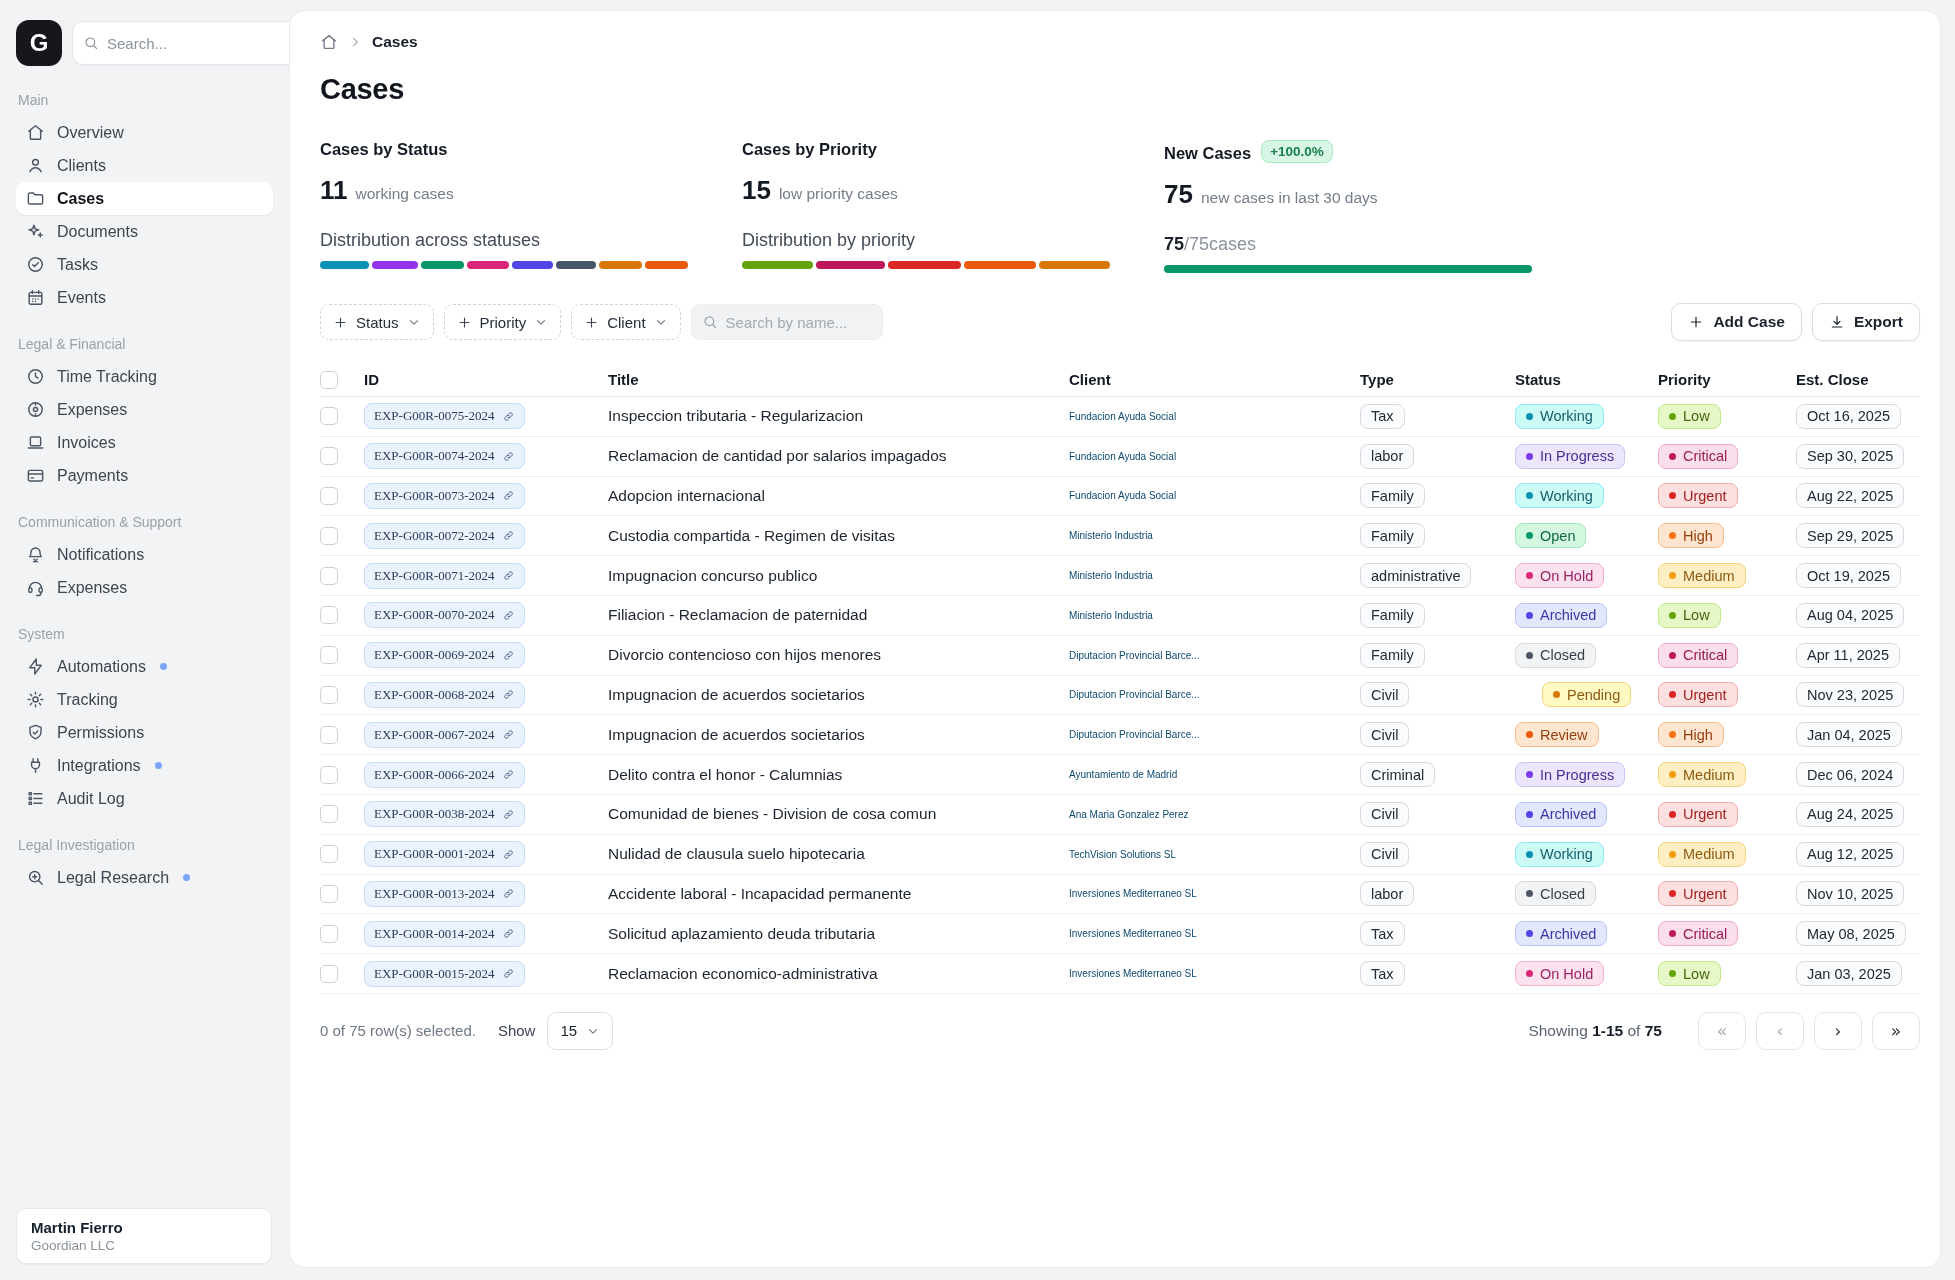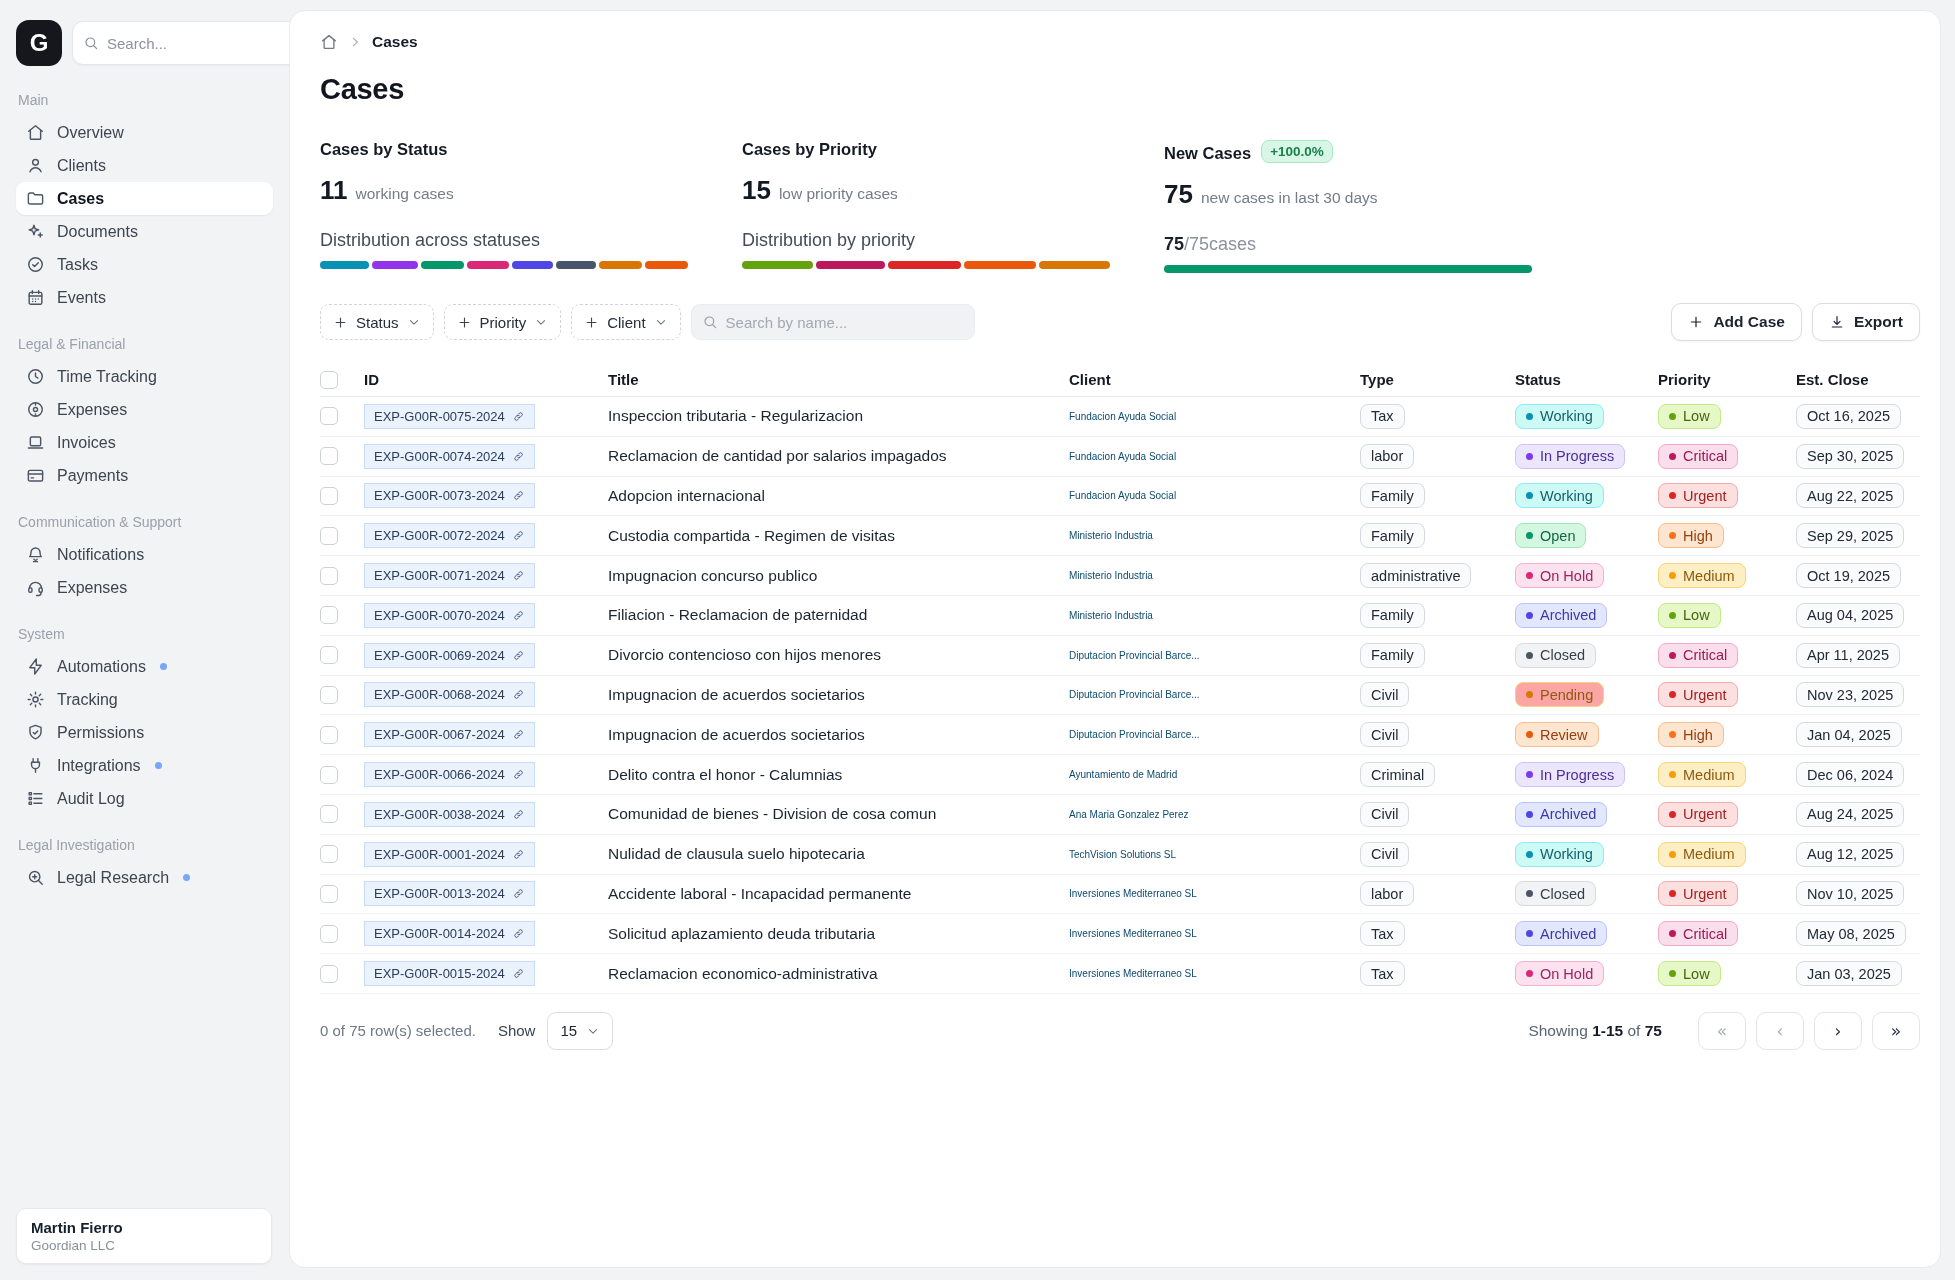--- a/index.html
+++ b/index.html
@@ -53,38 +53,38 @@
   .bar-label .muted { color:#8b929d; }
   .seg-bar { margin-top:10px; width:368px; height:8px; display:flex; gap:3px; }
   .seg { height:8px; border-radius:4px; }
   .full-bar { margin-top:10px; width:368px; height:8px; border-radius:4px; }
 
   
   .toolbar { display:flex; align-items:center; margin-top:30px; }
   .filter-btn { display:flex; align-items:center; gap:8px; height:36px; padding:0 12px; border:1.5px dashed #cfd4da; border-radius:9px; background:transparent; color:#262e3a; font-size:15px; margin-right:10px; cursor:pointer; font-family:"Liberation Sans", sans-serif; }
   .filter-btn .mini-ic { width:15px; height:15px; display:flex; color:#3c4550; }
   .filter-btn .mini-chev { width:14px; height:14px; display:flex; color:#6b7380; }
-  .toolbar-search { width:284px; height:36px; background:#f1f2f4; border:1px solid #ebedf0; border-radius:9px; display:flex; align-items:center; gap:8px; padding:0 10px; }
+  .toolbar-search { width:192px; height:36px; background:#f1f2f4; border:1px solid #ebedf0; border-radius:9px; display:flex; align-items:center; gap:8px; padding:0 10px; }
   .toolbar-search .mini-ic { width:16px; height:16px; display:flex; color:#9aa1ab; }
   .toolbar-search input { border:none; outline:none; background:transparent; flex:1; min-width:0; font-size:15px; color:#3b4350; font-family:"Liberation Sans", sans-serif; }
   .toolbar-search input::placeholder { color:#a2a9b3; }
   .toolbar-spacer { flex:1; }
   .action-btn { display:flex; align-items:center; gap:9px; height:38px; padding:0 16px; background:#fff; border:1px solid #dadde2; border-radius:10px; font-size:15.5px; font-weight:bold; color:#1b232f; margin-left:10px; cursor:pointer; box-shadow:0 1px 2px rgba(16,24,40,.05); font-family:"Liberation Sans", sans-serif; }
   .action-btn .mini-ic { width:16px; height:16px; display:flex; color:#1b232f; }
 
   
   .tbl { margin-top:22px; }
   .trow { display:grid; grid-template-columns:44px 244px 461px 291px 155px 143px 138px 1fr; align-items:center; border-bottom:1px solid #eef0f3; }
   .trow.head { height:34px; border-bottom:1px solid #e7eaee; }
   .trow.body { height:39.8px; }
   .th { font-size:15px; font-weight:bold; color:#141a24; }
   .cell-title { font-size:15.5px; color:#1c242f; padding-right:14px; white-space:nowrap; overflow:hidden; }
   .cell-client { font-size:10px; color:#0c4a6e; padding-right:14px; white-space:nowrap; overflow:hidden; }
   .checkbox { width:18px; height:18px; border:1.5px solid #ccd1d8; border-radius:5px; background:#fff; cursor:pointer; }
-  .id-badge { display:inline-flex; align-items:center; gap:7px; font-family:Liberation Sans, sans-serif; font-size:13px; color:#2b3c56; background:#eaf2fd; border:1px solid #c8dcf7; border-radius:0; padding:4px 9px; cursor:pointer; }
+  .id-badge { display:inline-flex; align-items:center; gap:7px; font-family:Liberation Serif, serif; font-size:13px; color:#2b3c56; background:#eaf2fd; border:1px solid #c8dcf7; border-radius:8px; padding:4px 9px; cursor:pointer; }
   .id-badge .mini-ic { width:13px; height:13px; display:flex; color:#44587a; }
   .pill-outline { display:inline-block; font-size:14.5px; color:#222a36; background:#fafbfc; border:1px solid #d6dade; border-radius:8px; padding:3.5px 10px; white-space:nowrap; }
   .pill-dot { display:inline-flex; align-items:center; gap:7px; font-size:14.5px; border-radius:8px; border:1px solid transparent; padding:3.5px 10px; white-space:nowrap; }
   .pill-dot .d { width:7px; height:7px; border-radius:50%; flex:none; }
 
   
   .tfoot { display:flex; align-items:center; margin-top:18px; }
   .sel-text { font-size:15px; color:#6f7884; }
   .show-label { font-size:15px; color:#3a4350; margin:0 12px 0 22px; }
   .page-select { width:66px; height:38px; border:1px solid #dadde2; border-radius:9px; background:#fff; display:flex; align-items:center; justify-content:space-between; padding:0 12px; font-size:15px; color:#1b232f; cursor:pointer; }
@@ -604,21 +604,21 @@
                 <span class="mini-ic">
                   <svg class="ic" viewBox="0 0 24 24">
                     <path d="M10.5 13.5a3.2 3.2 0 004.5 0l3.2-3.2a3.2 3.2 0 00-4.5-4.5l-1.6 1.6"></path>
                     <path d="M13.5 10.5a3.2 3.2 0 00-4.5 0l-3.2 3.2a3.2 3.2 0 004.5 4.5l1.6-1.6"></path>
                   </svg>
                 </span>
               </span></div>
             <div class="cell-title">Impugnacion de acuerdos societarios</div>
             <div class="cell-client">Diputacion Provincial Barce...</div>
             <div><span class="pill-outline">Civil</span></div>
-            <div><span class="pill-dot" style="background:#fca5a5;border-color:#f5d577;color:#8d5a10;"><span class="d" style="background:#d97706;"></span>Pending</span></div>
+            <div><span class="pill-dot" style="background:#fef9c3;border-color:#f5d577;color:#8d5a10;margin-left:27px;"><span class="d" style="background:#d97706;"></span>Pending</span></div>
             <div><span class="pill-dot" style="background:#fcdfdf;border-color:#f5aaaa;color:#a32020;"><span class="d" style="background:#dc2626;"></span>Urgent</span></div>
             <div><span class="pill-outline">Nov 23, 2025</span></div>
           </div>
           <div class="trow body">
             <div>
               <div class="checkbox"></div>
             </div>
             <div><span class="id-badge">
                 <span>EXP-G00R-0067-2024</span>
                 <span class="mini-ic">

